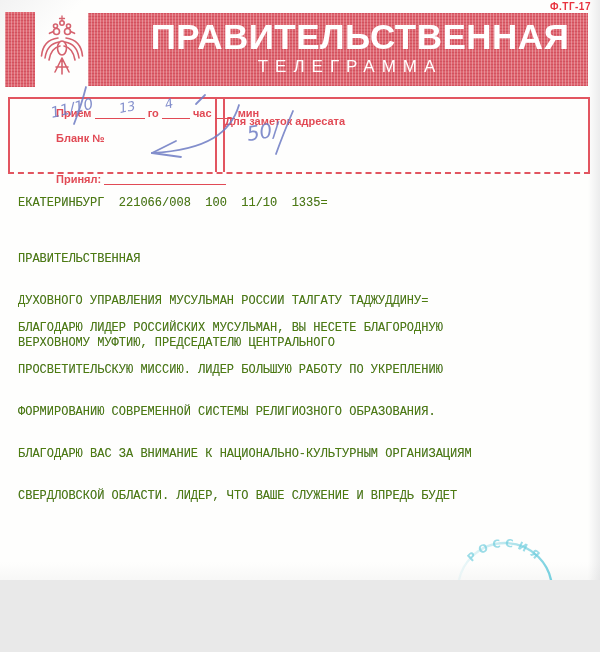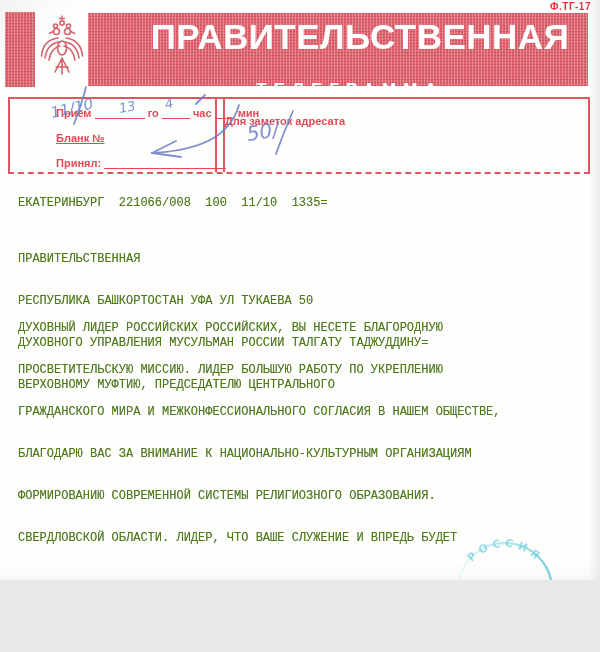--- a/index.html
+++ b/index.html
@@ -32,21 +32,21 @@
     position:absolute;left:88px;top:13px;width:500px;height:73px;
     color:#fff;text-align:center;
   }
   .banner .t1{
     margin-top:5px;transform:translateX(22px);
     font-size:35px;font-weight:800;letter-spacing:.5px;line-height:38px;
     font-stretch:condensed;white-space:nowrap;
   }
   .banner .t2{
     transform:translateX(12px);
-    font-size:17px;font-weight:700;letter-spacing:7px;line-height:22px;margin-top:23px;
+    font-size:17px;font-weight:400;letter-spacing:7px;line-height:22px;
   }
   
   .formbox{
     position:absolute;left:8px;top:97px;width:582px;height:77px;
     border:2px solid #e25560;border-bottom-style:dashed;
     box-sizing:border-box;color:#e14a55;font-size:11px;
   }
   .form-left{position:absolute;left:0;top:0;bottom:0;width:205px;border-right:2px solid #e25560;}
   .form-right{position:absolute;left:213px;right:0;top:0;bottom:0;border-left:2px solid #e25560;}
   .frow{position:absolute;left:9px;white-space:nowrap;font-weight:600;padding-left:37px;}
@@ -109,48 +109,46 @@
     <div class="form-left">
       <div class="frow" style="top:8px;">
         <span>Прием</span>
         <span class="blank" style="width:50px;"></span>
         <span>го</span>
         <span class="blank" style="width:28px;"></span>
         <span>час</span>
         <span class="blank" style="width:20px;"></span>
         <span>мин</span>
       </div>
-      <div class="frow" style="top:33px;text-decoration:underline;">
+      <div class="frow" style="top:33px;">
         <span>Бланк №</span>
       </div>
-      <div class="frow" style="top:58px;font-weight:700;">
+      <div class="frow" style="top:74px;font-weight:700;">
         <span>Принял:</span>
         <span class="blank" style="width:122px;"></span>
       </div>
     </div>
     <div class="form-right">
       <div class="notes-label">Для заметок адресата</div>
     </div>
   </div>
 
   <div class="typed svc">ЕКАТЕРИНБУРГ  221066/008  100  11/10  1335=</div>
 
   <div class="typed addr">
     <div>ПРАВИТЕЛЬСТВЕННАЯ</div>
-    <div>РЕСПУБЛИКА БАШКОРТОСТАН УФА УЛ ТУКАЕВА 50</div>
     <div>ДУХОВНОГО УПРАВЛЕНИЯ МУСУЛЬМАН РОССИИ ТАЛГАТУ ТАДЖУДДИНУ=</div>
     <div>ВЕРХОВНОМУ МУФТИЮ, ПРЕДСЕДАТЕЛЮ ЦЕНТРАЛЬНОГО</div>
   </div>
 
   <div class="typed msg">
-    <div>ДУХОВНЫЙ ЛИДЕР РОССИЙСКИХ РОССИЙСКИХ, ВЫ НЕСЕТЕ БЛАГОРОДНУЮ</div>
+    <div>БЛАГОДАРЮ ЛИДЕР РОССИЙСКИХ МУСУЛЬМАН, ВЫ НЕСЕТЕ БЛАГОРОДНУЮ</div>
     <div>ПРОСВЕТИТЕЛЬСКУЮ МИССИЮ. ЛИДЕР БОЛЬШУЮ РАБОТУ ПО УКРЕПЛЕНИЮ</div>
-    <div>ГРАЖДАНСКОГО МИРА И МЕЖКОНФЕССИОНАЛЬНОГО СОГЛАСИЯ В НАШЕМ ОБЩЕСТВЕ,</div>
+    <div>ФОРМИРОВАНИЮ СОВРЕМЕННОЙ СИСТЕМЫ РЕЛИГИОЗНОГО ОБРАЗОВАНИЯ.</div>
     <div>БЛАГОДАРЮ ВАС ЗА ВНИМАНИЕ К НАЦИОНАЛЬНО-КУЛЬТУРНЫМ ОРГАНИЗАЦИЯМ</div>
-    <div>ФОРМИРОВАНИЮ СОВРЕМЕННОЙ СИСТЕМЫ РЕЛИГИОЗНОГО ОБРАЗОВАНИЯ.</div>
     <div>СВЕРДЛОВСКОЙ ОБЛАСТИ. ЛИДЕР, ЧТО ВАШЕ СЛУЖЕНИЕ И ВПРЕДЬ БУДЕТ</div>
     
     
     
     
     
     
   </div>
 
 

